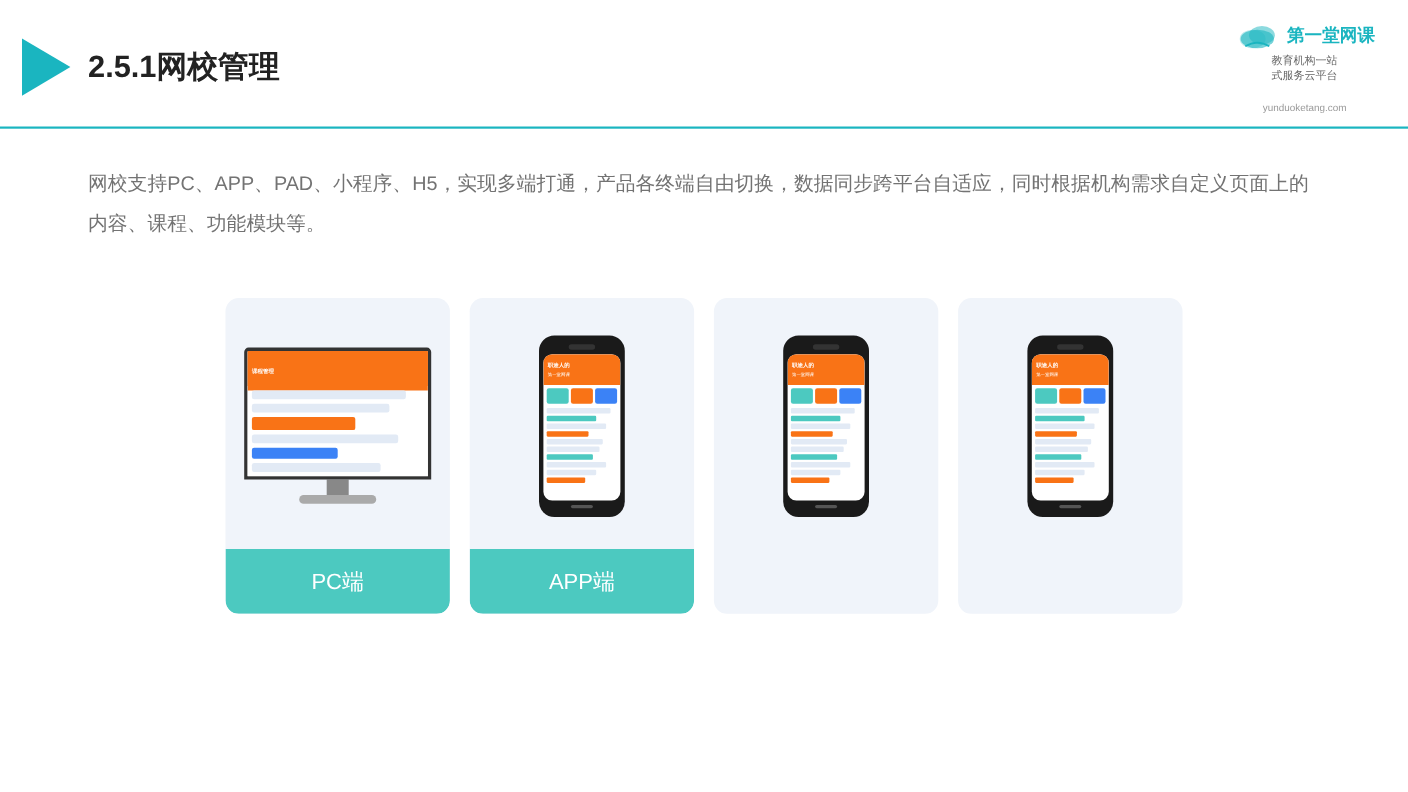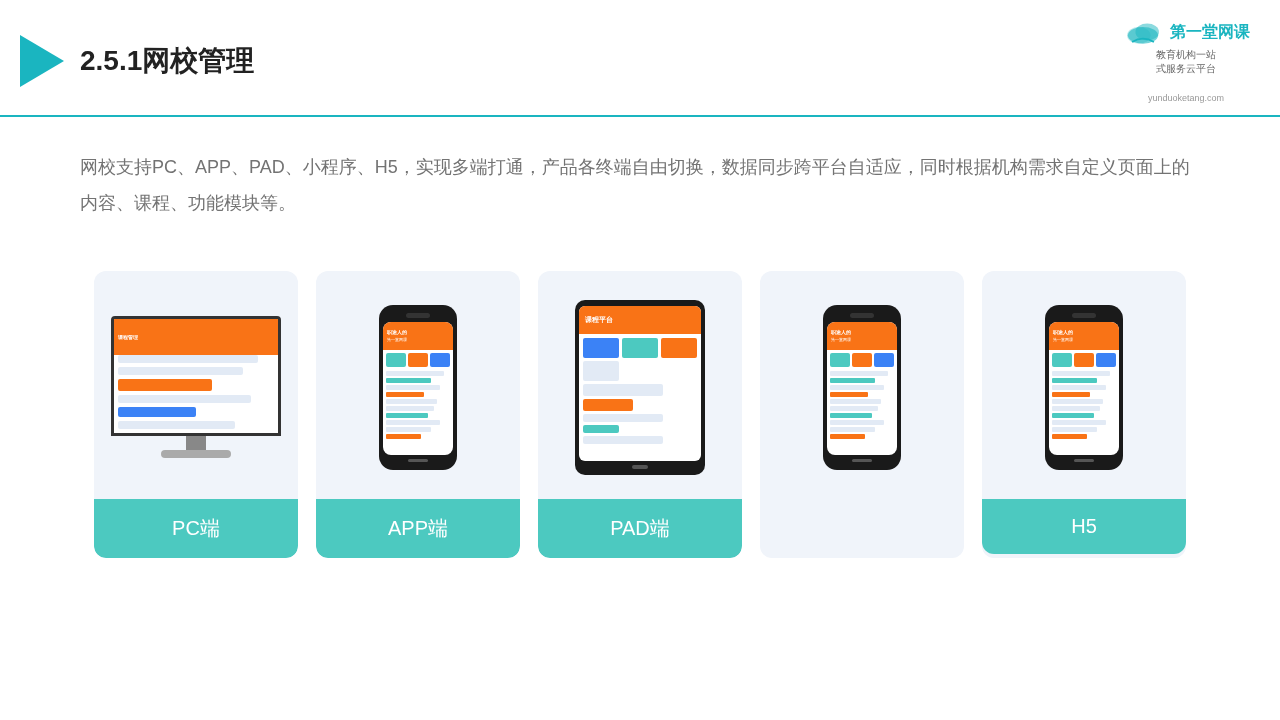--- a/index.html
+++ b/index.html
@@ -343,44 +343,20 @@
             <div class="phone-content-row" style="width:70%"></div>
             <div class="phone-content-row orange" style="width:55%"></div>
           </div>
         </div>
         <div class="phone-home"></div>
       </div>
     </div>
     <div class="card-label">APP端</div>
   </div>
 
-  <div class="card">
-    <div class="card-image-area">
-      <div class="tablet">
-        <div class="tablet-screen">
-          <div class="tablet-screen-header" style="display:flex;align-items:center;padding:0 6px;">
-            <span style="color:#fff;font-size:7px;font-weight:bold;">课程平台</span>
-          </div>
-          <div class="tablet-content">
-            <div class="tablet-block blue"></div>
-            <div class="tablet-block teal"></div>
-            <div class="tablet-block orange"></div>
-            <div class="tablet-block gray"></div>
-            <div class="tablet-block gray" style="width:80px;height:12px;"></div>
-            <div class="tablet-block orange" style="width:50px;height:12px;"></div>
-            <div class="tablet-block gray" style="width:80px;height:8px;"></div>
-            <div class="tablet-block teal" style="width:36px;height:8px;"></div>
-            <div class="tablet-block gray" style="width:80px;height:8px;"></div>
-          </div>
-        </div>
-        <div class="tablet-home-btn"></div>
-      </div>
-    </div>
-    <div class="card-label">PAD端</div>
-  </div>
 
   <div class="card">
     <div class="card-image-area">
       <div class="phone">
         <div class="phone-notch"></div>
         <div class="phone-screen">
           <div class="phone-screen-header">
             <div style="display:flex;flex-direction:column;gap:2px;width:100%">
               <div style="color:#fff;font-size:5px;font-weight:bold;">职途人的</div>
               <div style="color:#fff;font-size:4px;">第一堂网课</div>
@@ -434,16 +410,15 @@
             <div class="phone-content-row" style="width:75%"></div>
             <div class="phone-content-row accent" style="width:65%"></div>
             <div class="phone-content-row" style="width:85%"></div>
             <div class="phone-content-row" style="width:70%"></div>
             <div class="phone-content-row orange" style="width:55%"></div>
           </div>
         </div>
         <div class="phone-home"></div>
       </div>
     </div>
-    <div class="card-label">H5</div>
   </div>
 
 </div>
 
 </body></html>

